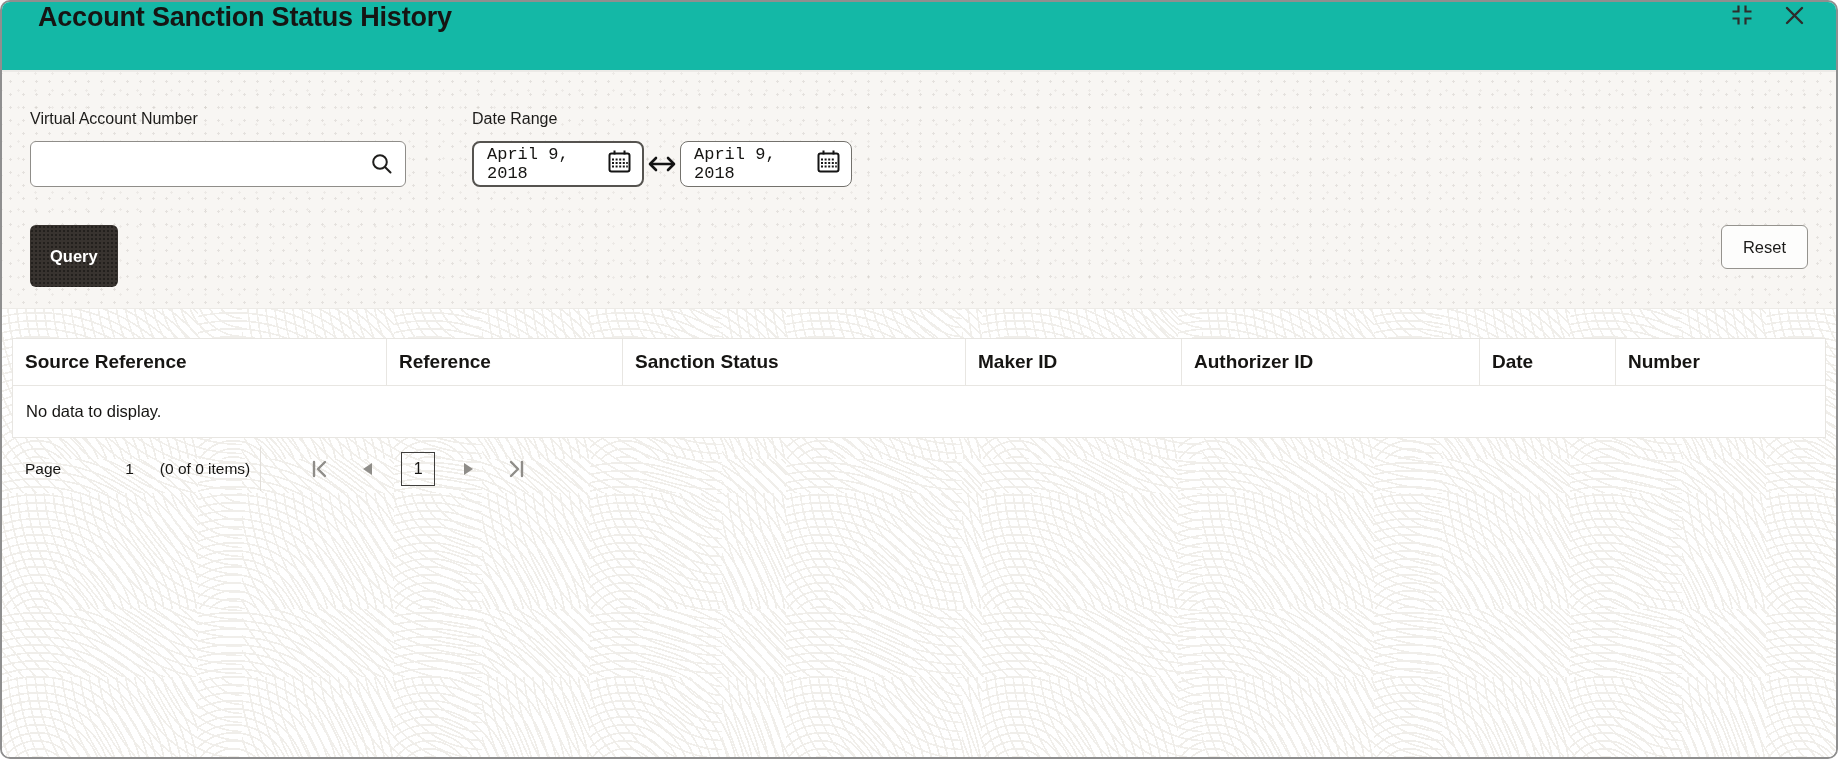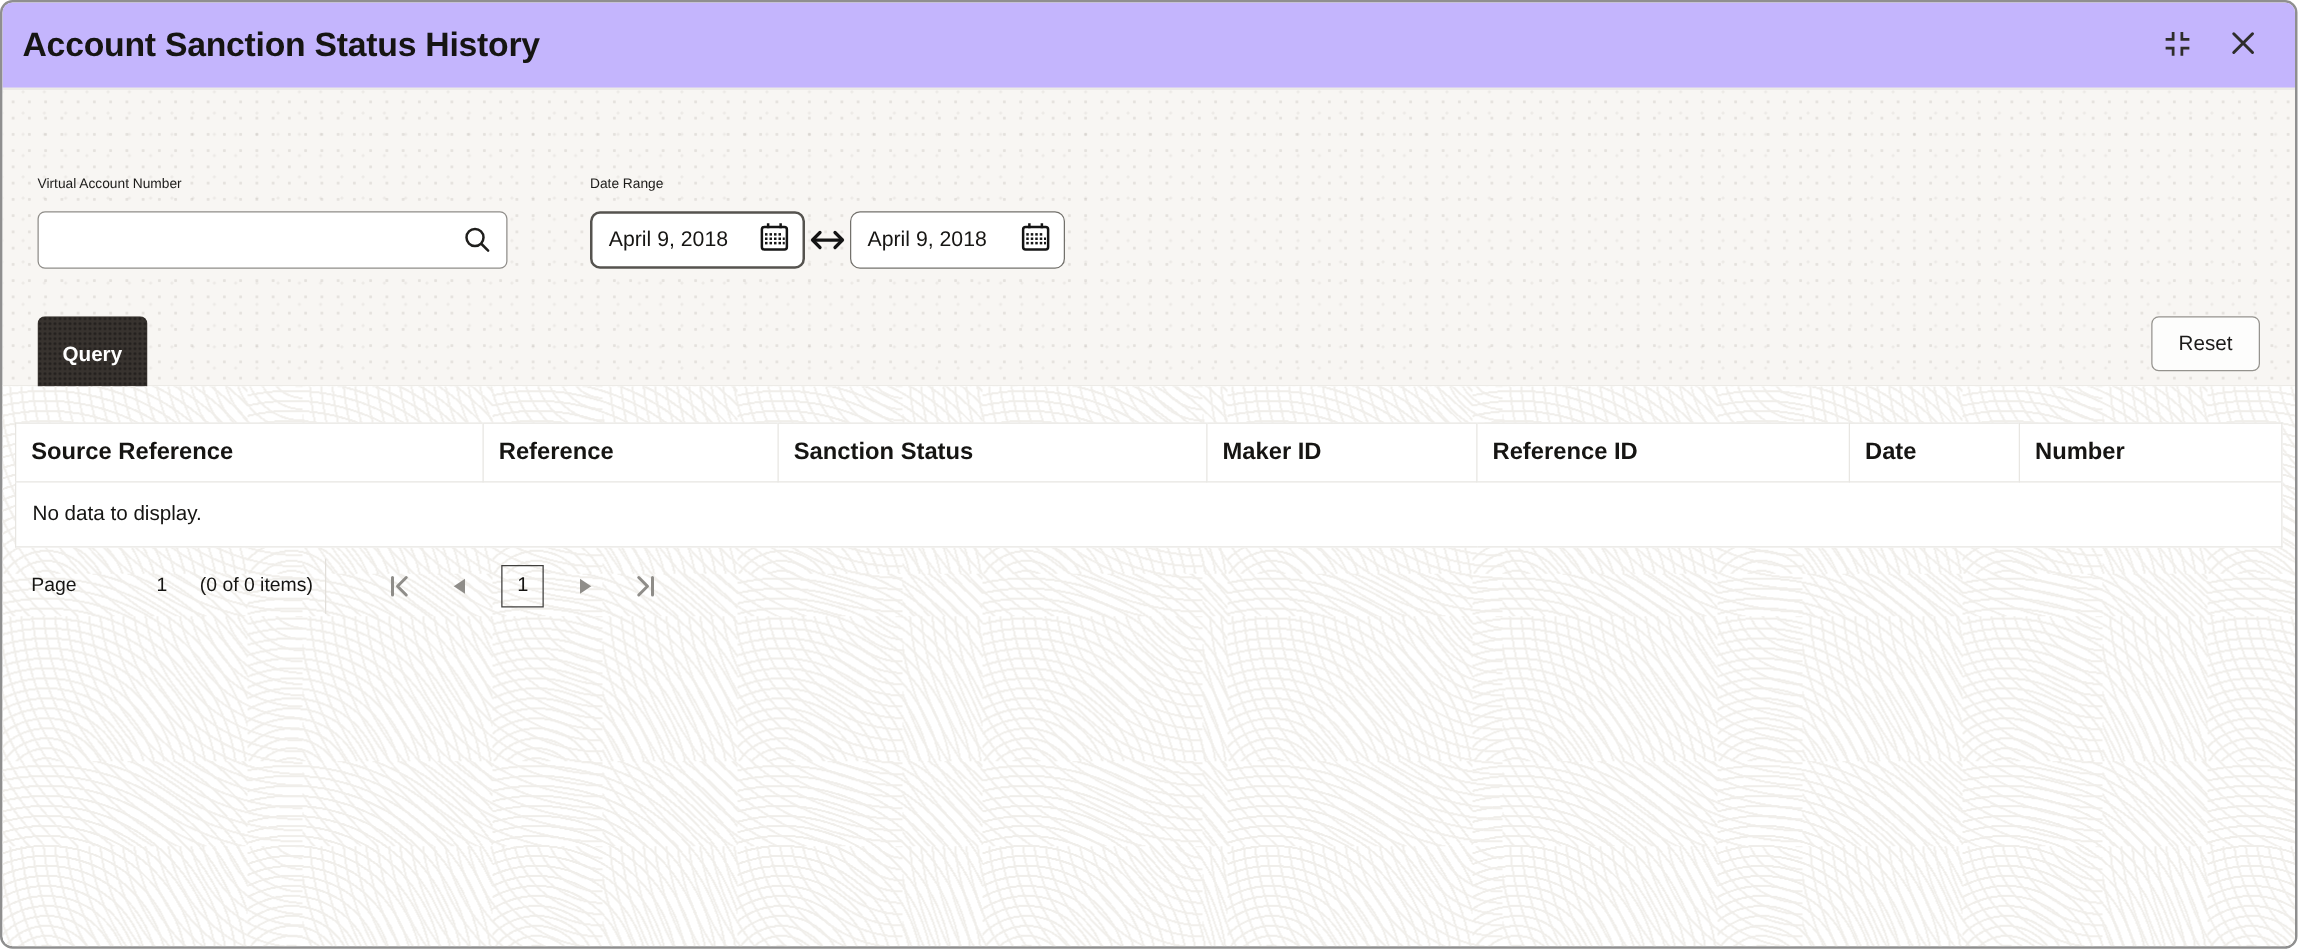--- a/index.html
+++ b/index.html
@@ -10,50 +10,50 @@
     --border-light:#e8e6e2;
   }
   *{margin:0;padding:0;box-sizing:border-box;}
   html,body{width:1838px;height:759px;background:#ffffff;
     font-family:"Liberation Sans","DejaVu Sans",sans-serif;color:var(--text);}
   .window{position:absolute;left:0;top:0;width:1838px;height:759px;
     background:#ffffff;border:2px solid #8f8f8f;border-radius:10px;
     overflow:hidden;display:flex;flex-direction:column;}
 
   
-  .titlebar{height:70px;min-height:70px;display:flex;align-items:center;
-    justify-content:space-between;padding:0 30px 0 16px;background:#c4b5fd;
+  .titlebar{height:70px;min-height:70px;display:flex;align-items:flex-start;
+    justify-content:space-between;padding:0 30px 0 36px;background:#14b8a6;
     border-bottom:2px solid #eceae7;}
   .title{font-size:27px;font-weight:700;letter-spacing:-0.2px;color:var(--text);}
   .titlebar-icons{display:flex;align-items:center;gap:28px;}
   .icon-btn{background:none;border:none;cursor:pointer;display:flex;align-items:center;padding:0;}
 
   
   .form-band{height:237px;min-height:237px;padding:38px 28px 0;
     background-color:#f8f6f3;border-bottom:1px solid #edebe7;
     background-image:
       radial-gradient(rgba(99,88,77,0.13) 1px, transparent 1.4px),
       radial-gradient(rgba(99,88,77,0.08) 1px, transparent 1.4px);
     background-size:13px 13px,17px 17px;
     background-position:2px 3px,8px 10px;}
   .fields-row{display:flex;align-items:flex-start;}
   .field{display:flex;flex-direction:column;}
-  .field-label{font-size:11px;line-height:18px;color:#1c1b19;margin-bottom:13px;margin-top:28px;}
+  .field-label{font-size:16px;line-height:18px;color:#1c1b19;margin-bottom:13px;}
   .f-number{width:376px;}
   .f-name{width:382px;margin-left:66px;}
   .f-dates{margin-left:66px;}
   .search-wrap{position:relative;width:376px;height:46px;}
   .search-input{width:376px;height:46px;border:1px solid var(--border-strong);
     border-radius:6px;background:#ffffff;padding:0 46px 0 14px;font-size:17px;
     font-family:inherit;color:var(--text);outline:none;}
   .search-icon-box{position:absolute;right:12px;top:11px;}
   .dates-row{display:flex;align-items:center;}
   .datebox{width:172px;height:46px;background:#fff;border-radius:8px;
     display:flex;align-items:center;justify-content:space-between;
-    padding:0 10px 0 13px;font-size:17px;color:var(--text);cursor:text;}
+    padding:0 10px 0 13px;font-size:17px;color:var(--text);cursor:text;font-family:Liberation Mono, monospace;}
   .datebox.from{border:2px solid #55534f;}
   .datebox.to{border:1.5px solid #73716c;}
   .range-arrow{width:36px;display:flex;justify-content:center;align-items:center;}
 
   .buttons-row{display:flex;justify-content:space-between;align-items:flex-start;margin-top:38px;}
   .btn-query{height:62px;padding:0 20px;border:none;border-radius:6px;cursor:pointer;
     background-color:var(--accent-dark);color:#ffffff;font-weight:700;font-size:16.5px;
     font-family:inherit;
     background-image:radial-gradient(rgba(0,0,0,0.38) 1px, transparent 1.2px);
     background-size:4px 4px;}
@@ -216,21 +216,21 @@
           <col style="width:298px">
           <col style="width:136px">
           <col>
       </colgroup>
       <thead>
         <tr>
           <th>Source Reference</th>
           <th>Reference</th>
           <th>Sanction Status</th>
           <th>Maker ID</th>
-          <th>Reference ID</th>
+          <th>Authorizer ID</th>
           <th>Date</th>
           <th>Number</th>
         </tr>
       </thead>
       <tbody>
         <tr>
           <td class="empty-cell" colspan="7">No data to display.</td>
         </tr>
       </tbody>
     </table>

